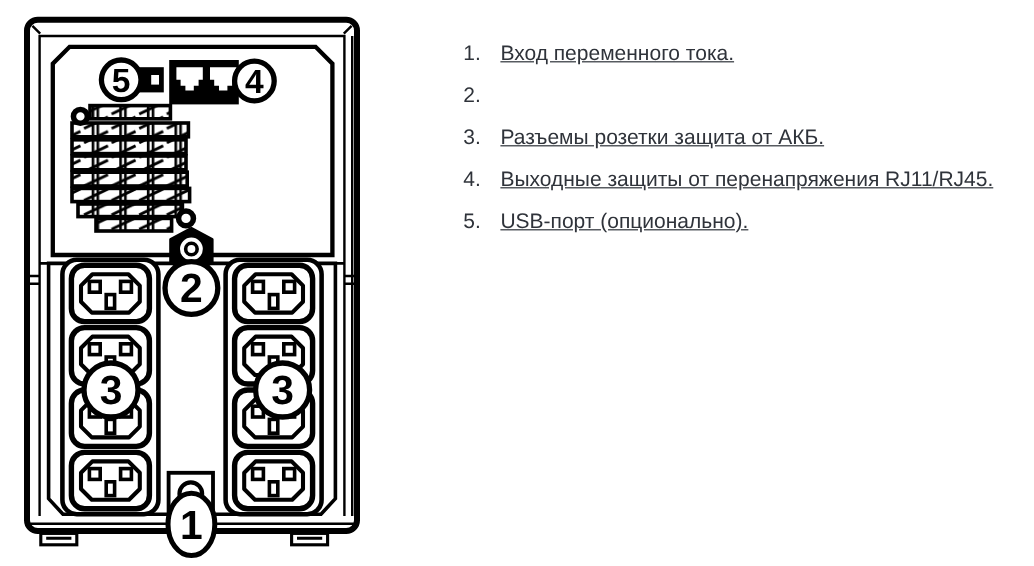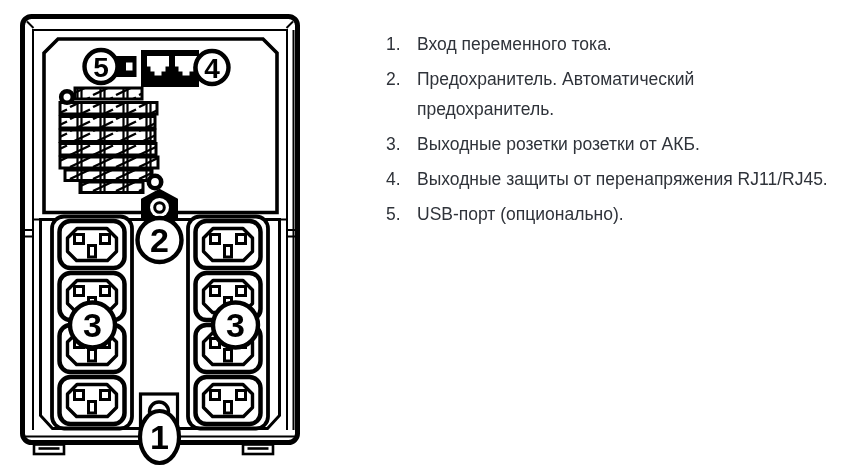--- a/index.html
+++ b/index.html
@@ -7,21 +7,21 @@
        font-family:"Liberation Sans",sans-serif;}
   .diagram-wrap{position:absolute;left:0;top:0;width:340px;height:472px;}
   svg text{font-family:"Liberation Sans",sans-serif;font-weight:700;fill:#000;
            text-anchor:middle;stroke:none;}
   svg .co-lg{font-size:34px;}
   svg .co-sm{font-size:28px;}
   .legend{position:absolute;left:386px;top:29px;width:470px;color:#2f333a;
           font-size:17.5px;line-height:30px;}
   .legend-item{display:flex;align-items:flex-start;margin-bottom:5px;}
   .legend-item .num{flex:0 0 31px;}
-  .legend-item .txt{flex:1;}
+  .legend-item .txt{flex:1;text-decoration:underline;}
   .legend-item:nth-child(2) .txt{max-width:335px;}
 </style>
 </head>
 <body>
 
 <div class="diagram-wrap">
 <svg viewBox="0 0 340 472" width="340" height="472">
   <defs>
     <pattern id="grille" width="23" height="12" patternUnits="userSpaceOnUse">
       <rect width="23" height="12" fill="#fff"></rect>
@@ -139,25 +139,24 @@
 </svg>
 </div>
 
 <div class="legend">
   <div class="legend-item">
     <span class="num">1.</span>
     <span class="txt">Вход переменного тока.</span>
   </div>
   <div class="legend-item">
     <span class="num">2.</span>
-    <span class="txt">Предохранитель. Автоматический предохранитель.</span>
   </div>
   <div class="legend-item">
     <span class="num">3.</span>
-    <span class="txt">Выходные розетки розетки от АКБ.</span>
+    <span class="txt">Разъемы розетки защита от АКБ.</span>
   </div>
   <div class="legend-item">
     <span class="num">4.</span>
     <span class="txt">Выходные защиты от перенапряжения RJ11/RJ45.</span>
   </div>
   <div class="legend-item">
     <span class="num">5.</span>
     <span class="txt">USB-порт (опционально).</span>
   </div>
 </div>

